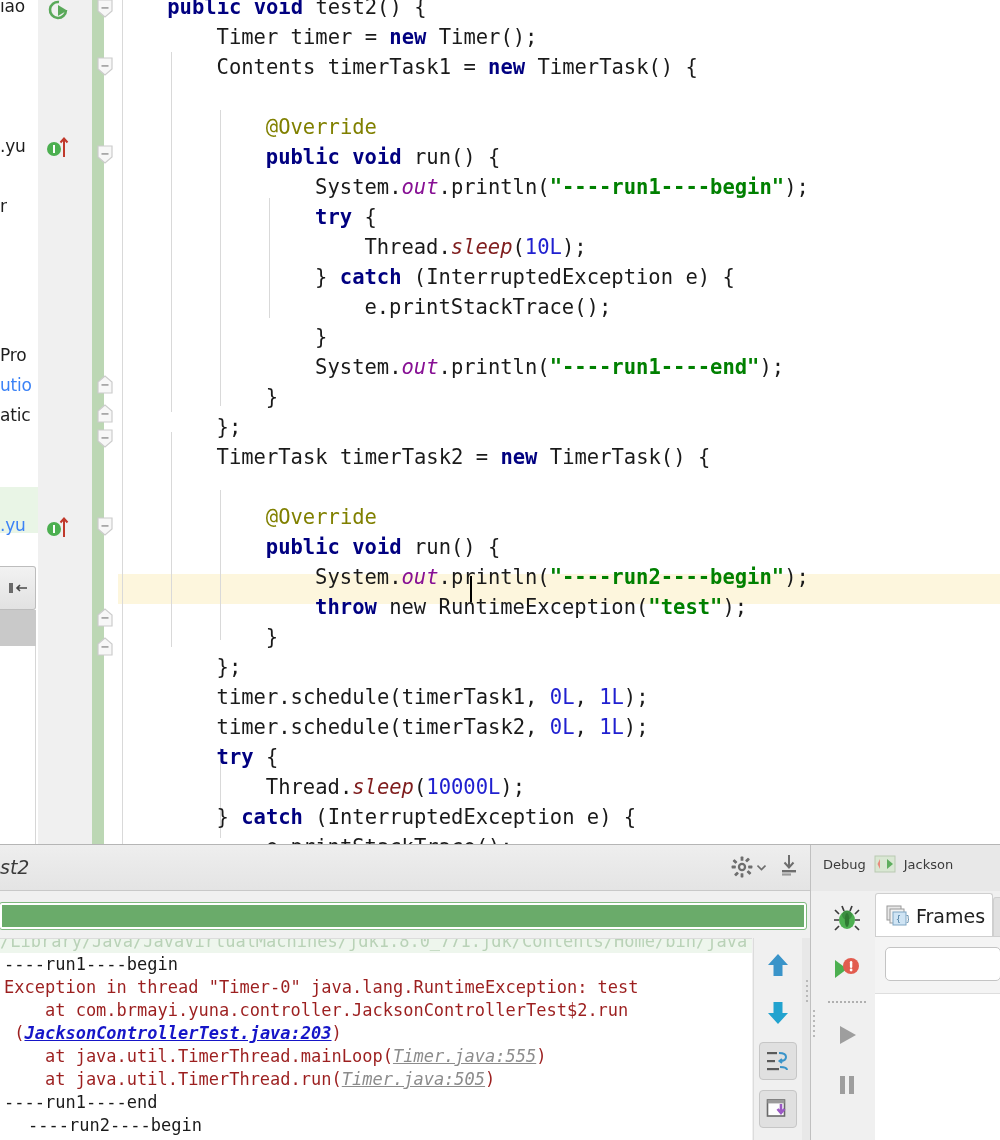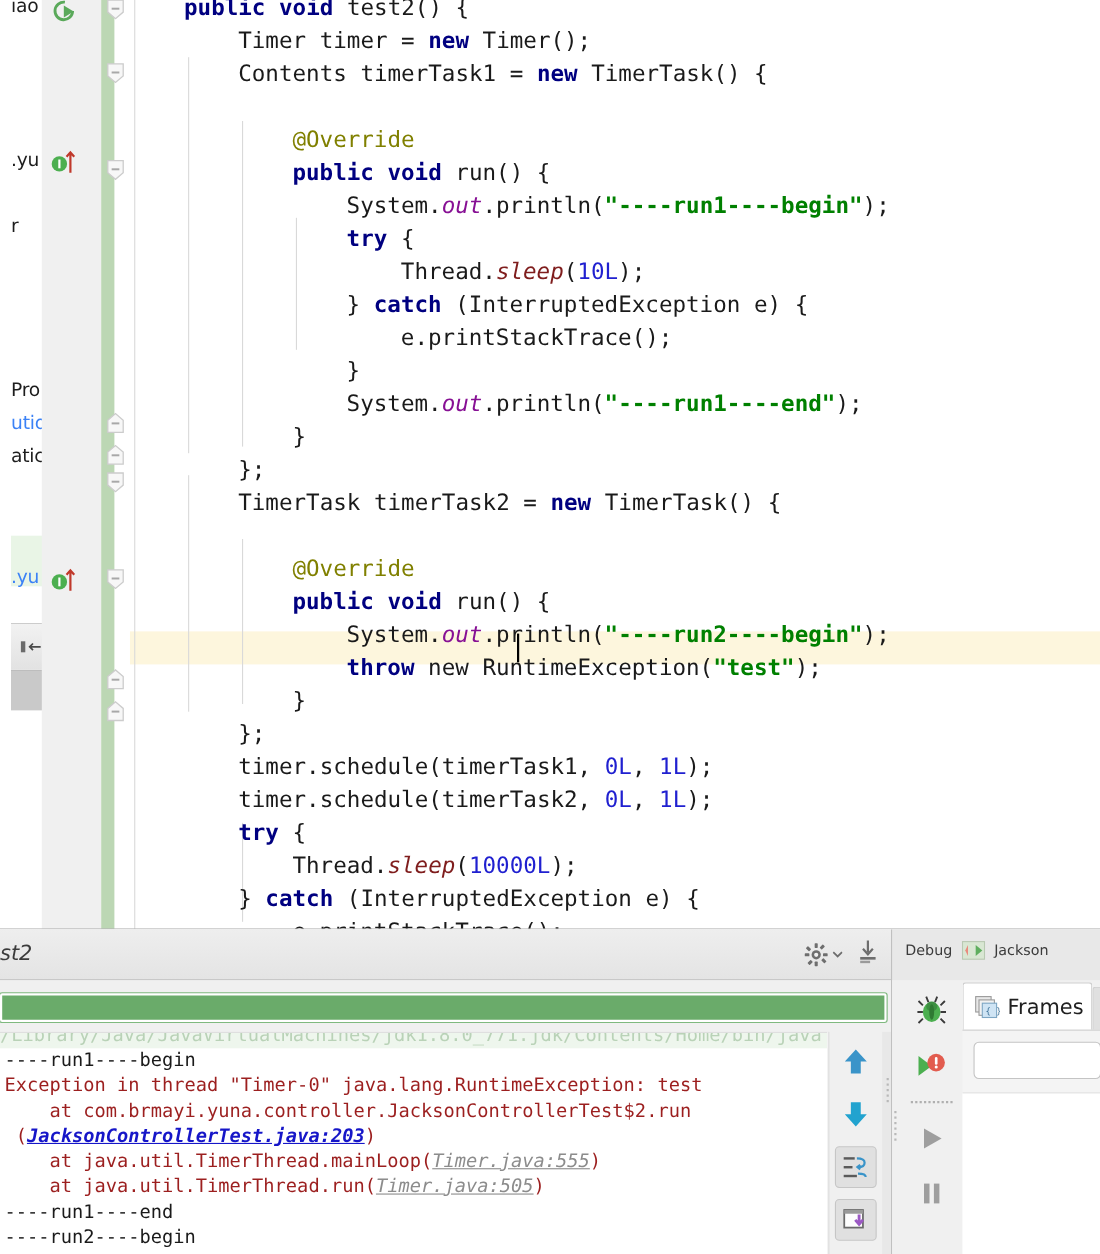--- a/index.html
+++ b/index.html
@@ -13,21 +13,21 @@
   #app { position: relative; width: 1000px; height: 1140px; }
 
   
   #editor-area {
     position: absolute; left: 0; top: 0; width: 1000px; height: 845px;
     background: #ffffff; overflow: hidden;
   }
 
   
   #project-panel {
-    position: absolute; left: 10px; top: 0; width: 38px; height: 845px;
+    position: absolute; left: 0; top: 0; width: 38px; height: 845px;
     background: #ffffff; overflow: hidden;
   }
   .proj-row {
     position: absolute; left: 0; white-space: nowrap;
     font-family: "DejaVu Sans", sans-serif; font-size: 17px;
     color: #1d1d1d; letter-spacing: -0.2px;
   }
   .proj-row.green { color: #3b82f6; }
   #proj-highlight {
     position: absolute; left: 0; top: 487px; width: 38px; height: 46px;
@@ -405,21 +405,21 @@
 
       <div id="console-out">
           <div class="con-line dim" style="top: -9px;"><span>/Library/Java/JavaVirtualMachines/jdk1.8.0_771.jdk/Contents/Home/bin/java</span></div>
           <div class="con-line black" style="top: 14px;"><span>----run1----begin</span></div>
           <div class="con-line err" style="top: 37px;"><span>Exception in thread "Timer-0" java.lang.RuntimeException: test</span></div>
           <div class="con-line err" style="top: 60px;"><span>    at com.brmayi.yuna.controller.JacksonControllerTest$2.run</span></div>
           <div class="con-line err" style="top: 83px;"><span> (</span><span class="lnk-active">JacksonControllerTest.java:203</span><span>)</span></div>
           <div class="con-line err" style="top: 106px;"><span>    at java.util.TimerThread.mainLoop(</span><span class="lnk-gray">Timer.java:555</span><span>)</span></div>
           <div class="con-line err" style="top: 129px;"><span>    at java.util.TimerThread.run(</span><span class="lnk-gray">Timer.java:505</span><span>)</span></div>
           <div class="con-line black" style="top: 152px;"><span>----run1----end</span></div>
-          <div class="con-line black" style="top: 175px;"><span>----run2----begin</span></div>
+          <div class="con-line black" style="top: 175px; margin-left: 24px;"><span>----run2----begin</span></div>
         </div>
 
       <div id="console-toolbar">
         <div class="tb-btn">
           <svg width="26" height="28" viewBox="0 0 26 28">
             <path d="M13 3 L23 14 L17.5 14 L17.5 25 L8.5 25 L8.5 14 L3 14 Z" fill="#3a94c9"></path>
           </svg>
         </div>
         <div class="tb-btn">
           <svg width="26" height="28" viewBox="0 0 26 28">

